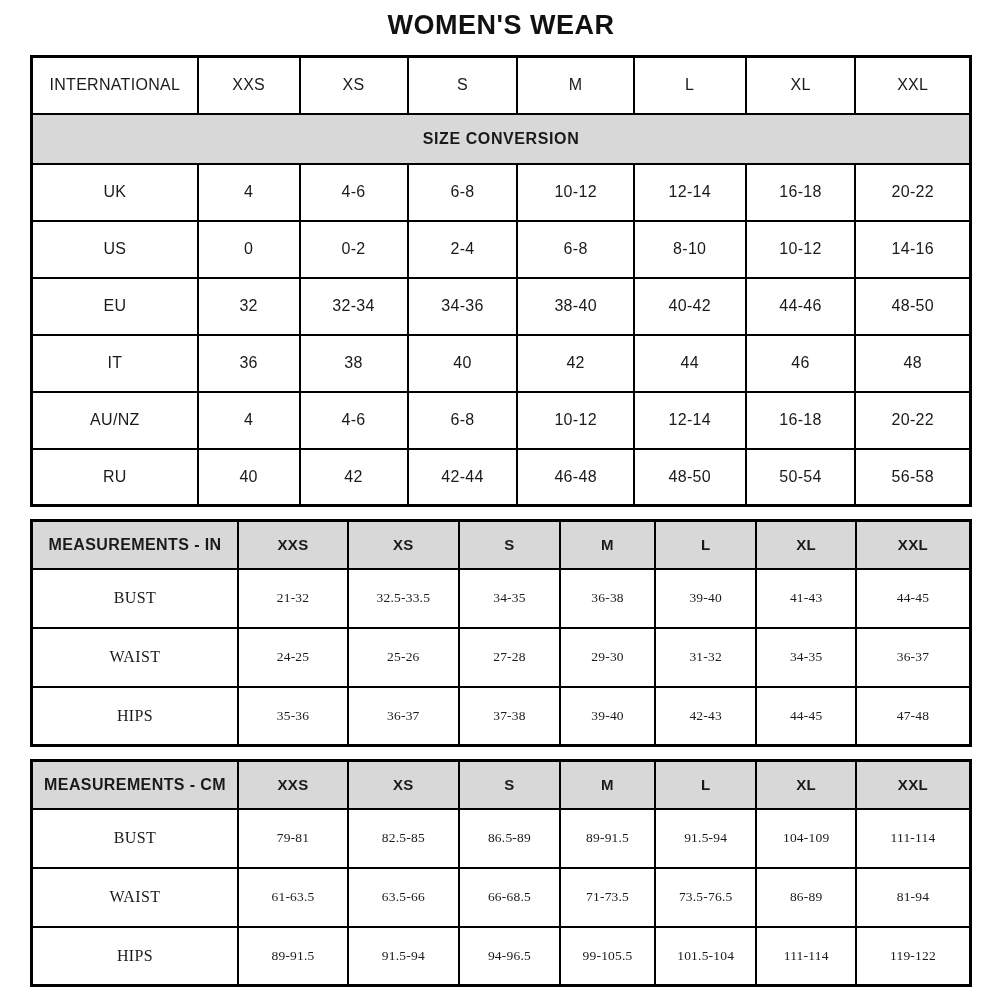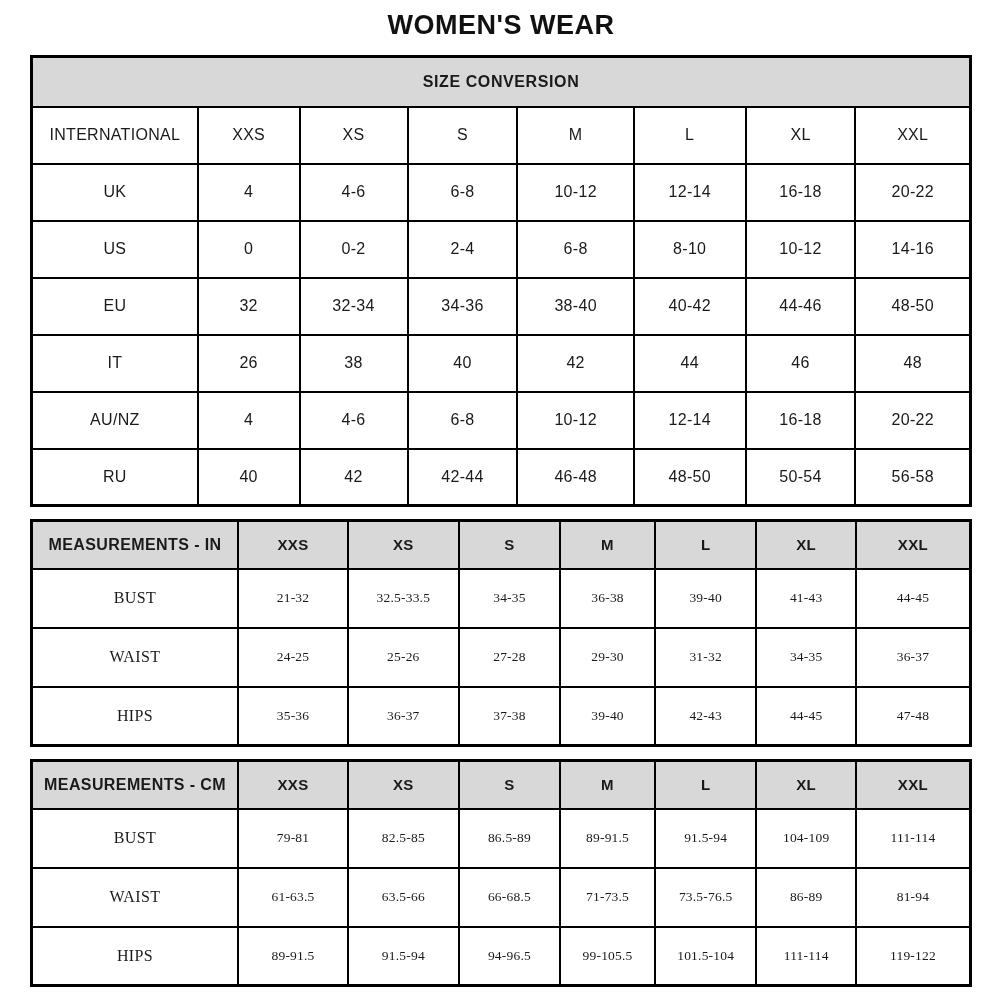--- a/index.html
+++ b/index.html
@@ -76,32 +76,32 @@
         <col style="width:10.85%">
         <col style="width:11.5%">
         <col style="width:11.7%">
       <col style="width:12.4%">
         <col style="width:11.9%">
         <col style="width:11.7%">
         <col style="width:12.25%">
     </colgroup>
     <thead>
       <tr>
-        <th class="section-header" colspan="8">SIZE CONVERSION</th>
-      </tr>
-      <tr>
         <td>INTERNATIONAL</td>
         <td>XXS</td>
         <td>XS</td>
         <td>S</td>
         <td>M</td>
         <td>L</td>
         <td>XL</td>
         <td>XXL</td>
       </tr>
+      <tr>
+        <th class="section-header" colspan="8">SIZE CONVERSION</th>
+      </tr>
     </thead>
     <tbody>
         <tr>
           <td class="row-label">UK</td>
           <td class="cell">4</td>
           <td class="cell">4-6</td>
           <td class="cell">6-8</td>
           <td class="cell">10-12</td>
           <td class="cell">12-14</td>
           <td class="cell">16-18</td>
@@ -122,21 +122,21 @@
           <td class="cell">32</td>
           <td class="cell">32-34</td>
           <td class="cell">34-36</td>
           <td class="cell">38-40</td>
           <td class="cell">40-42</td>
           <td class="cell">44-46</td>
           <td class="cell">48-50</td>
         </tr>
         <tr>
           <td class="row-label">IT</td>
-          <td class="cell">26</td>
+          <td class="cell">36</td>
           <td class="cell">38</td>
           <td class="cell">40</td>
           <td class="cell">42</td>
           <td class="cell">44</td>
           <td class="cell">46</td>
           <td class="cell">48</td>
         </tr>
         <tr>
           <td class="row-label">AU/NZ</td>
           <td class="cell">4</td>

